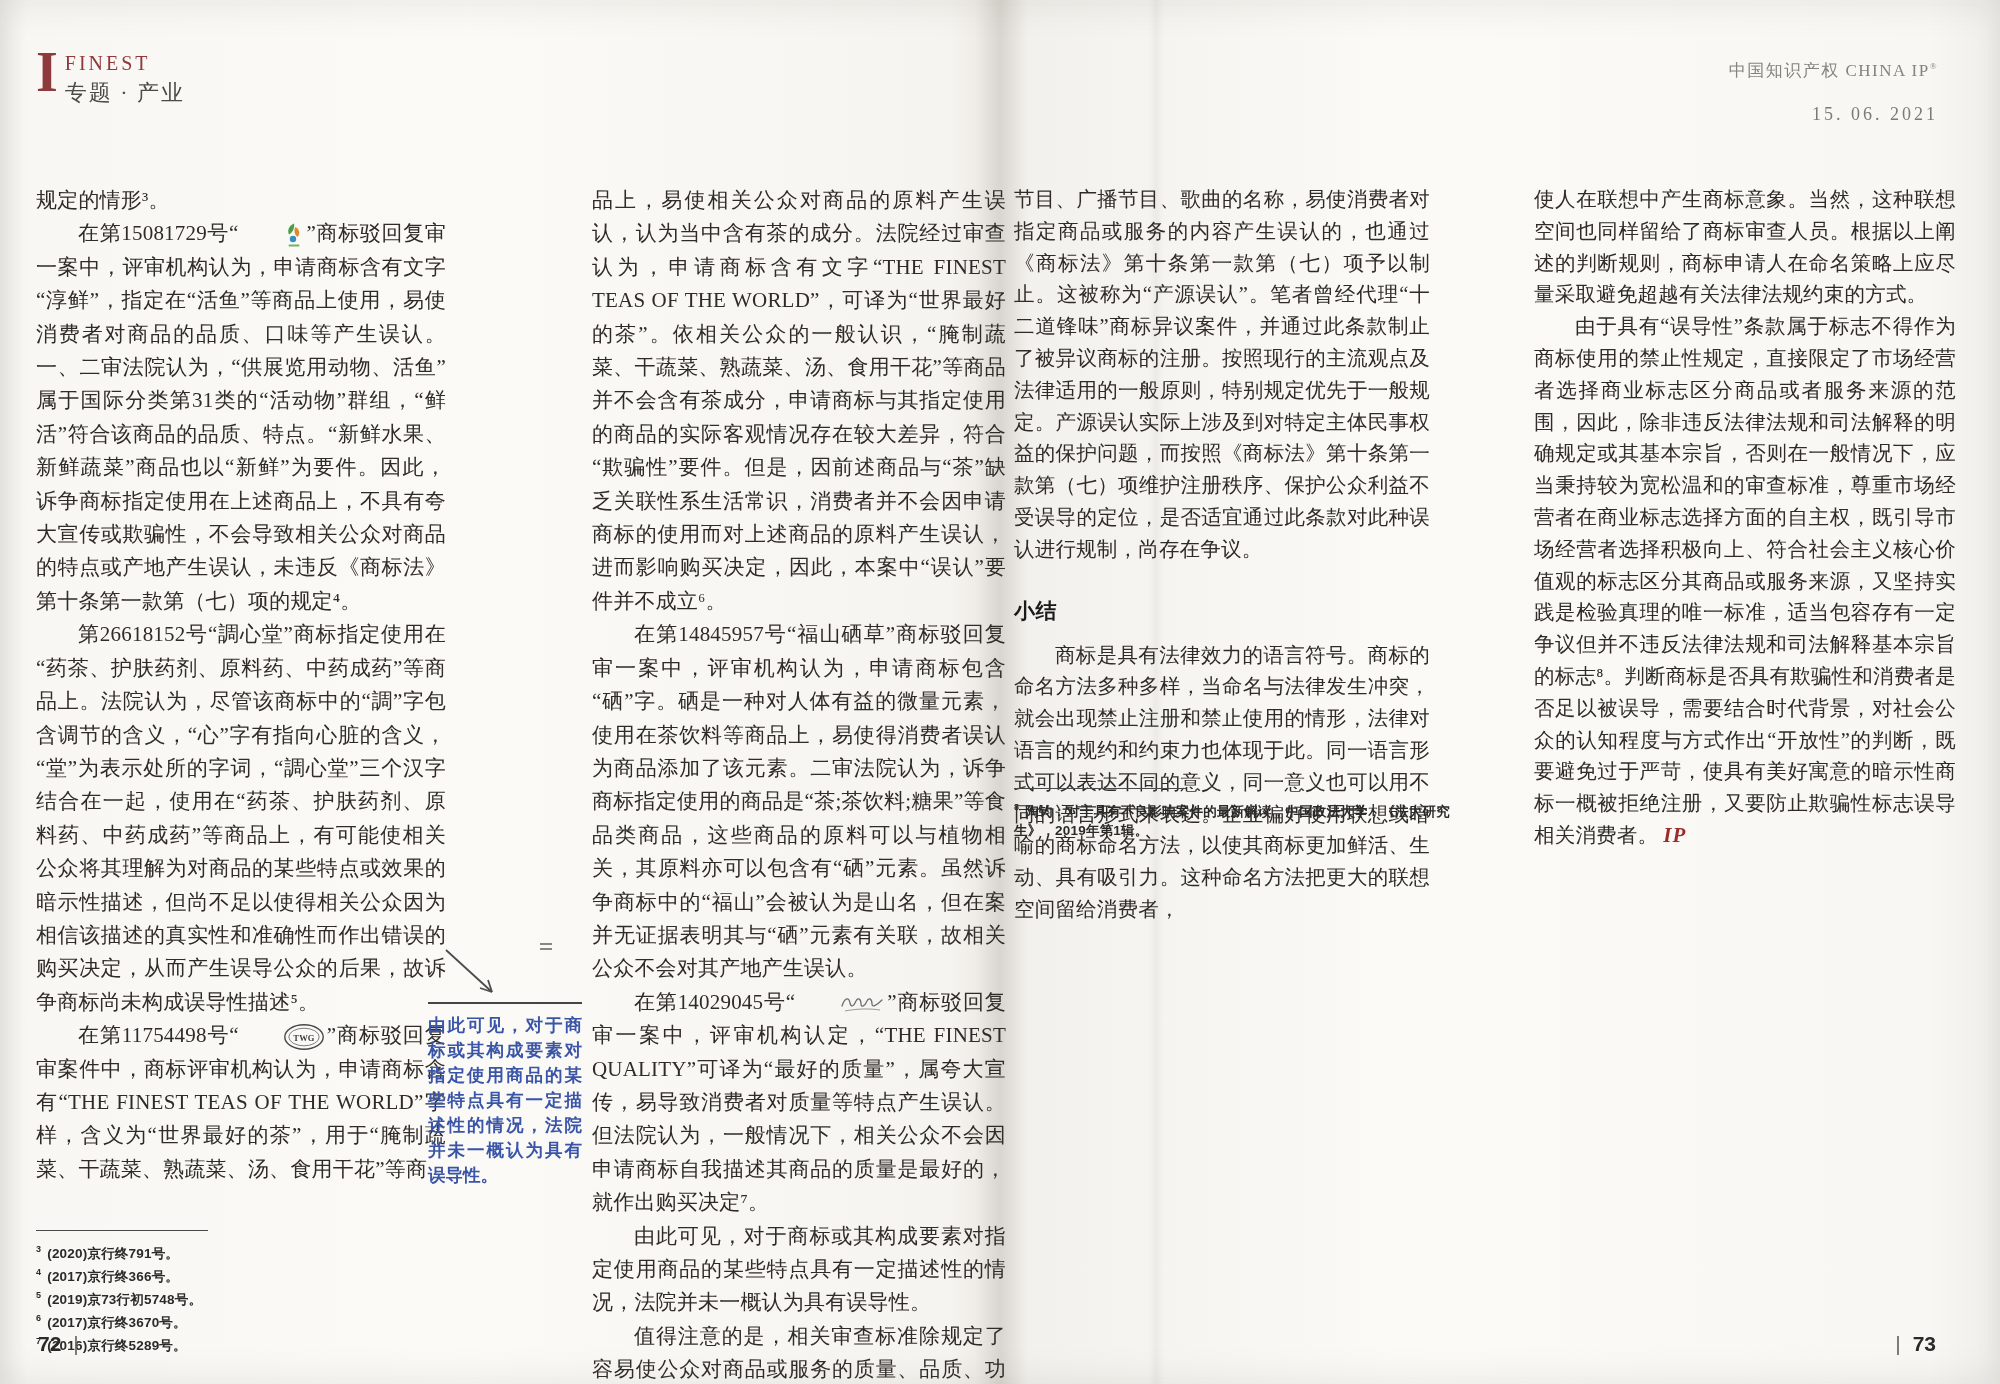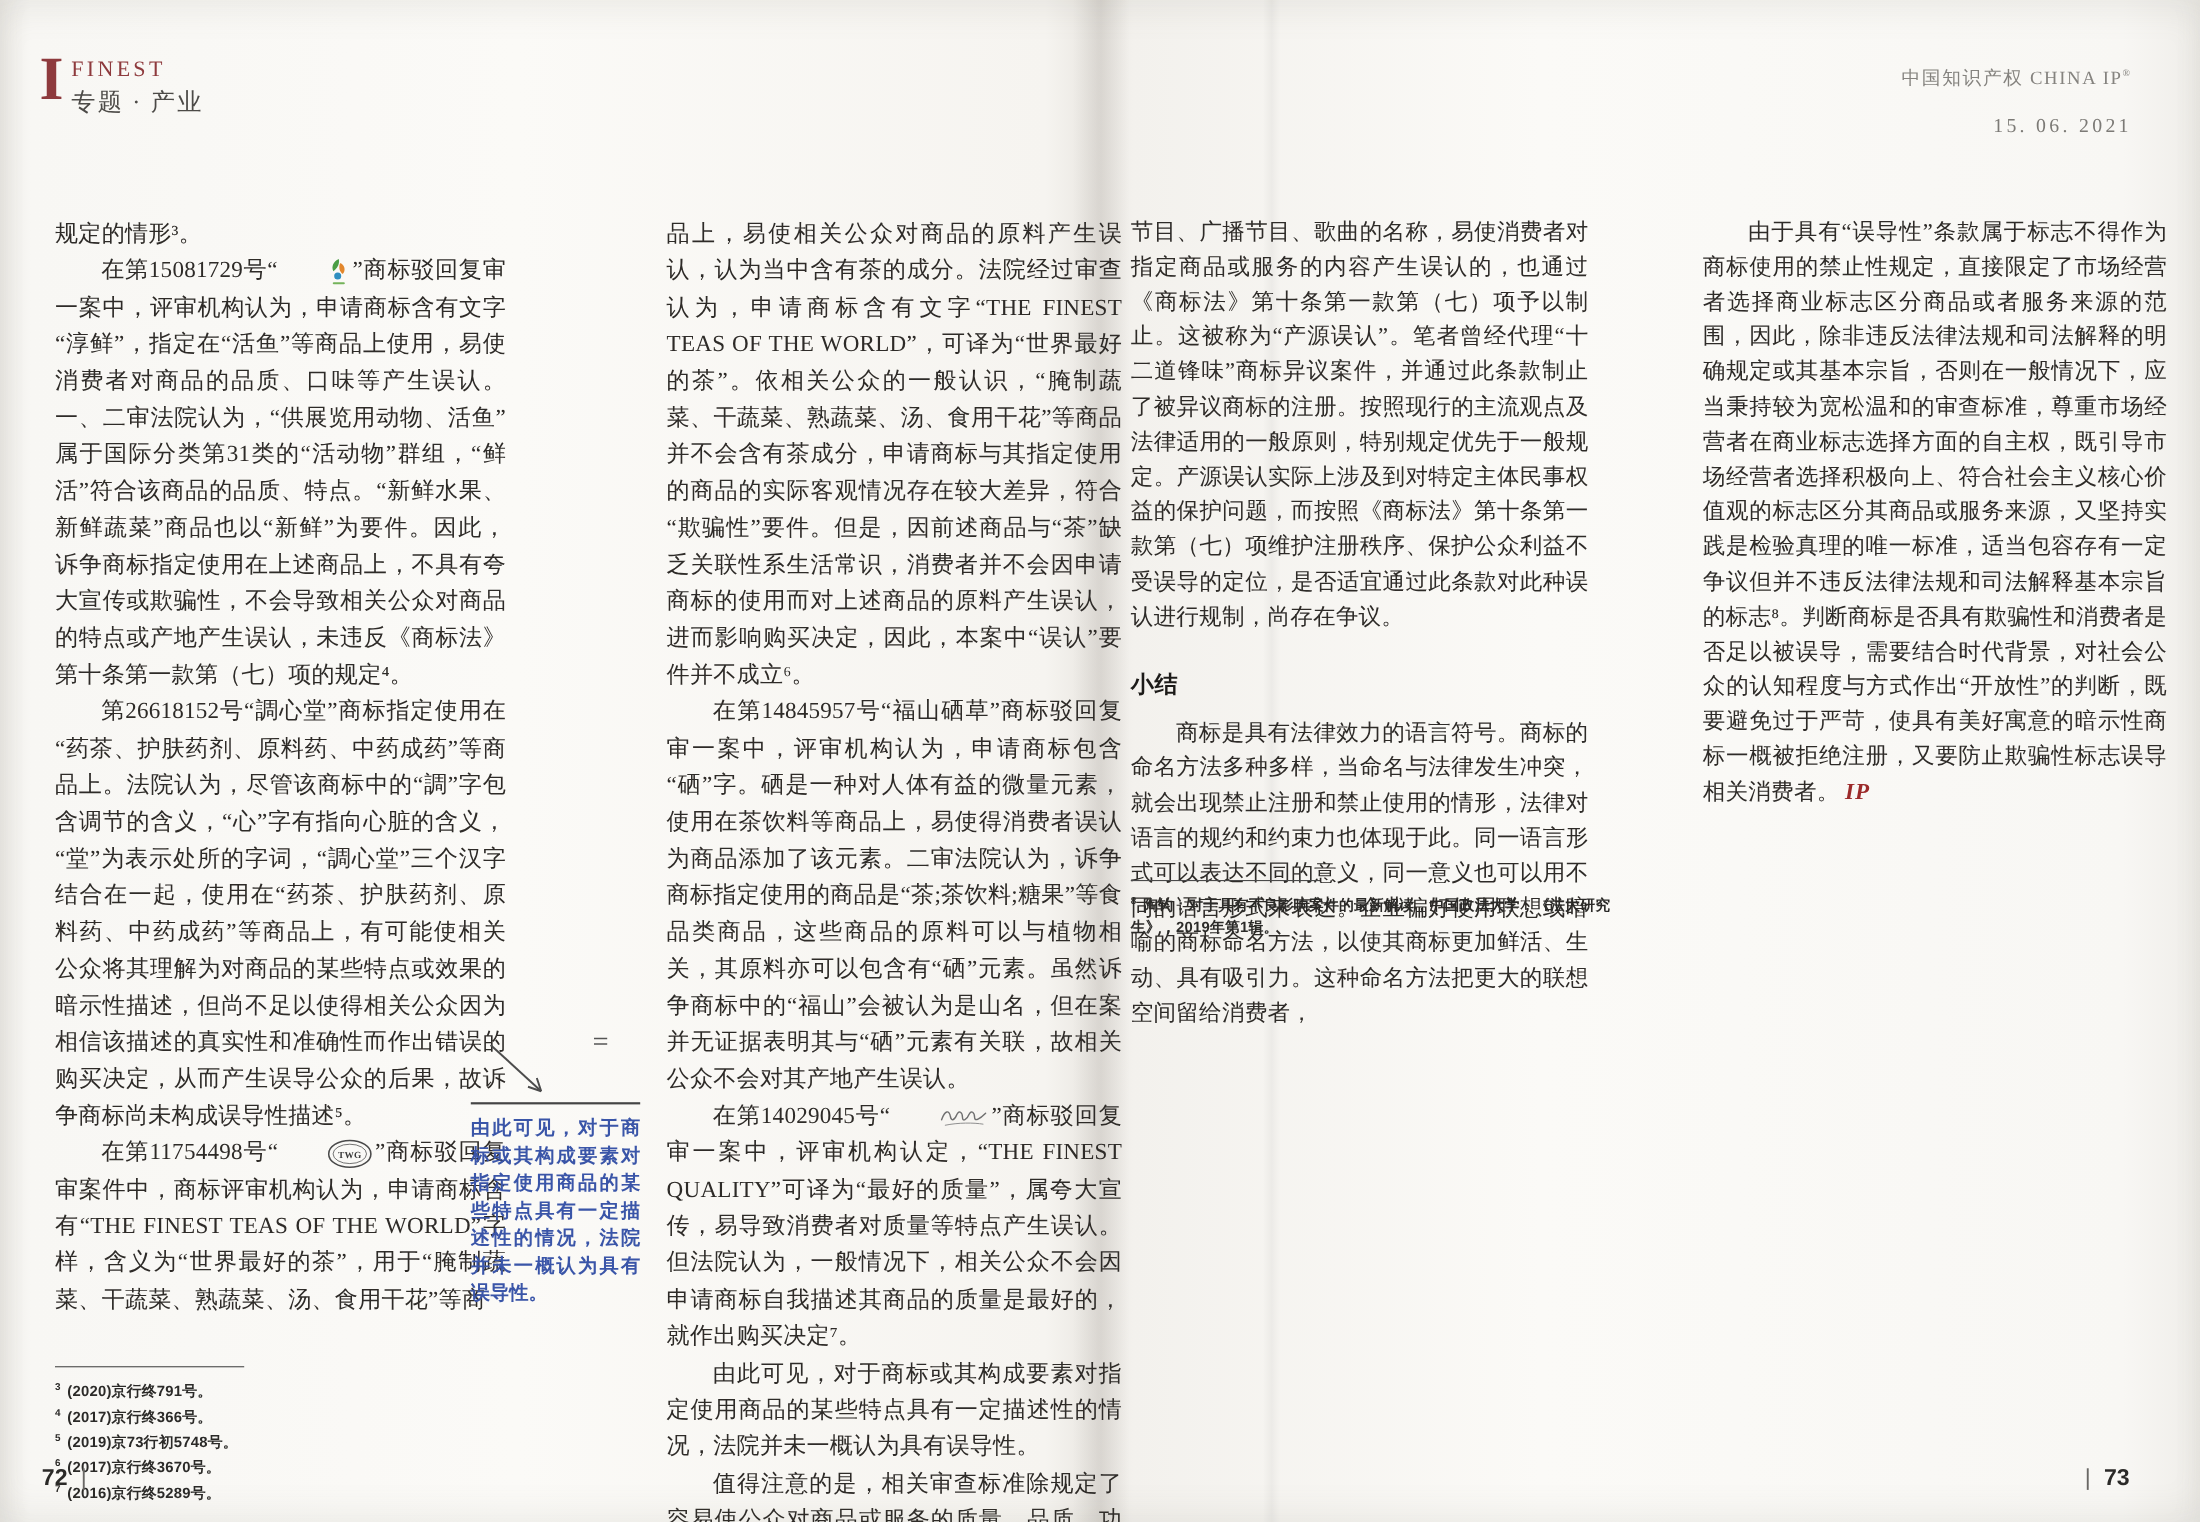--- a/index.html
+++ b/index.html
@@ -20,21 +20,21 @@
   .dropcap{font-size:56px;line-height:52px;font-weight:700;color:#8e3a3d;font-family:"Liberation Serif",serif;}
   .hdr-stack{display:inline-block;margin-left:7px;padding-top:6px;}
   .hdr-title{display:block;font-size:20px;letter-spacing:3px;color:#8e3a3d;font-family:"Liberation Serif",serif;}
   .hdr-sub{display:block;margin-top:3px;font-size:22px;letter-spacing:2px;color:#4c4a47;}
   .hdr-right{position:absolute;right:62px;top:59px;text-align:right;color:#85837f;}
   .mast-line1{font-size:17px;letter-spacing:1.5px;}
   .mast-line1 sup{font-size:9px;}
   .mast-line2{margin-top:22px;font-size:18px;letter-spacing:3px;color:#7c7a76;}
 
   
-  .col{position:absolute;top:196px;text-align:justify;margin-left:14px;}
+  .col{position:absolute;top:184px;text-align:justify;}
   .col-1{left:36px;width:410px;height:1170px;}
   .col-2{left:592px;width:414px;}
   .col-3{left:1014px;width:416px;height:900px;}
   .col-4{left:1534px;width:422px;}
   .pgL{font-size:21px;line-height:33.4px;letter-spacing:.2px;}
   .pgR{font-size:20.5px;line-height:31.8px;letter-spacing:.2px;}
   .para{margin:0;text-indent:2em;}
   .para.no-indent{text-indent:0;}
   .heading{margin:30px 0 14px;font:700 21px/30px "Liberation Sans",sans-serif;color:#1c1a18;letter-spacing:.5px;text-align:left;}
 
@@ -115,20 +115,21 @@
     </div>
   <div class="col col-3 pgR">
       <p class="para no-indent">节目、广播节目、歌曲的名称，易使消费者对指定商品或服务的内容产生误认的，也通过《商标法》第十条第一款第（七）项予以制止。这被称为“产源误认”。笔者曾经代理“十二道锋味”商标异议案件，并通过此条款制止了被异议商标的注册。按照现行的主流观点及法律适用的一般原则，特别规定优先于一般规定。产源误认实际上涉及到对特定主体民事权益的保护问题，而按照《商标法》第十条第一款第（七）项维护注册秩序、保护公众利益不受误导的定位，是否适宜通过此条款对此种误认进行规制，尚存在争议。</p>
       <h2 class="heading">小结</h2>
       <p class="para">商标是具有法律效力的语言符号。商标的命名方法多种多样，当命名与法律发生冲突，就会出现禁止注册和禁止使用的情形，法律对语言的规约和约束力也体现于此。同一语言形式可以表达不同的意义，同一意义也可以用不同的语言形式来表达。企业偏好使用联想或暗喻的商标命名方法，以使其商标更加鲜活、生动、具有吸引力。这种命名方法把更大的联想空间留给消费者，</p>
       <div class="footnotes">
         <div class="fn"><sup>8</sup>陶钧：对于具有不良影响案件的最新解读，中国政法大学，《法大研究生》，2019年第1辑。</div>
       </div>
     </div>
   <div class="col col-4 pgR">
+      <p class="para no-indent">使人在联想中产生商标意象。当然，这种联想空间也同样留给了商标审查人员。根据以上阐述的判断规则，商标申请人在命名策略上应尽量采取避免超越有关法律法规约束的方式。</p>
       <p class="para">由于具有“误导性”条款属于标志不得作为商标使用的禁止性规定，直接限定了市场经营者选择商业标志区分商品或者服务来源的范围，因此，除非违反法律法规和司法解释的明确规定或其基本宗旨，否则在一般情况下，应当秉持较为宽松温和的审查标准，尊重市场经营者在商业标志选择方面的自主权，既引导市场经营者选择积极向上、符合社会主义核心价值观的标志区分其商品或服务来源，又坚持实践是检验真理的唯一标准，适当包容存有一定争议但并不违反法律法规和司法解释基本宗旨的标志⁸。判断商标是否具有欺骗性和消费者是否足以被误导，需要结合时代背景，对社会公众的认知程度与方式作出“开放性”的判断，既要避免过于严苛，使具有美好寓意的暗示性商标一概被拒绝注册，又要防止欺骗性标志误导相关消费者。<span class="ip-mark">IP</span></p>
     </div>
 
   <aside class="pullquote">
     <svg class="pq-arrow" width="150" height="58" viewBox="0 0 150 58">
       <line x1="110" y1="2" x2="122" y2="2" stroke="#555" stroke-width="1.4"></line>
       <line x1="110" y1="7" x2="122" y2="7" stroke="#555" stroke-width="1.4"></line>
       <line x1="16" y1="8" x2="62" y2="50" stroke="#4c4c4c" stroke-width="1.8"></line>
       <path d="M62 50 L50 46 M62 50 L58 38" stroke="#4c4c4c" stroke-width="1.8" fill="none"></path>
     </svg>

